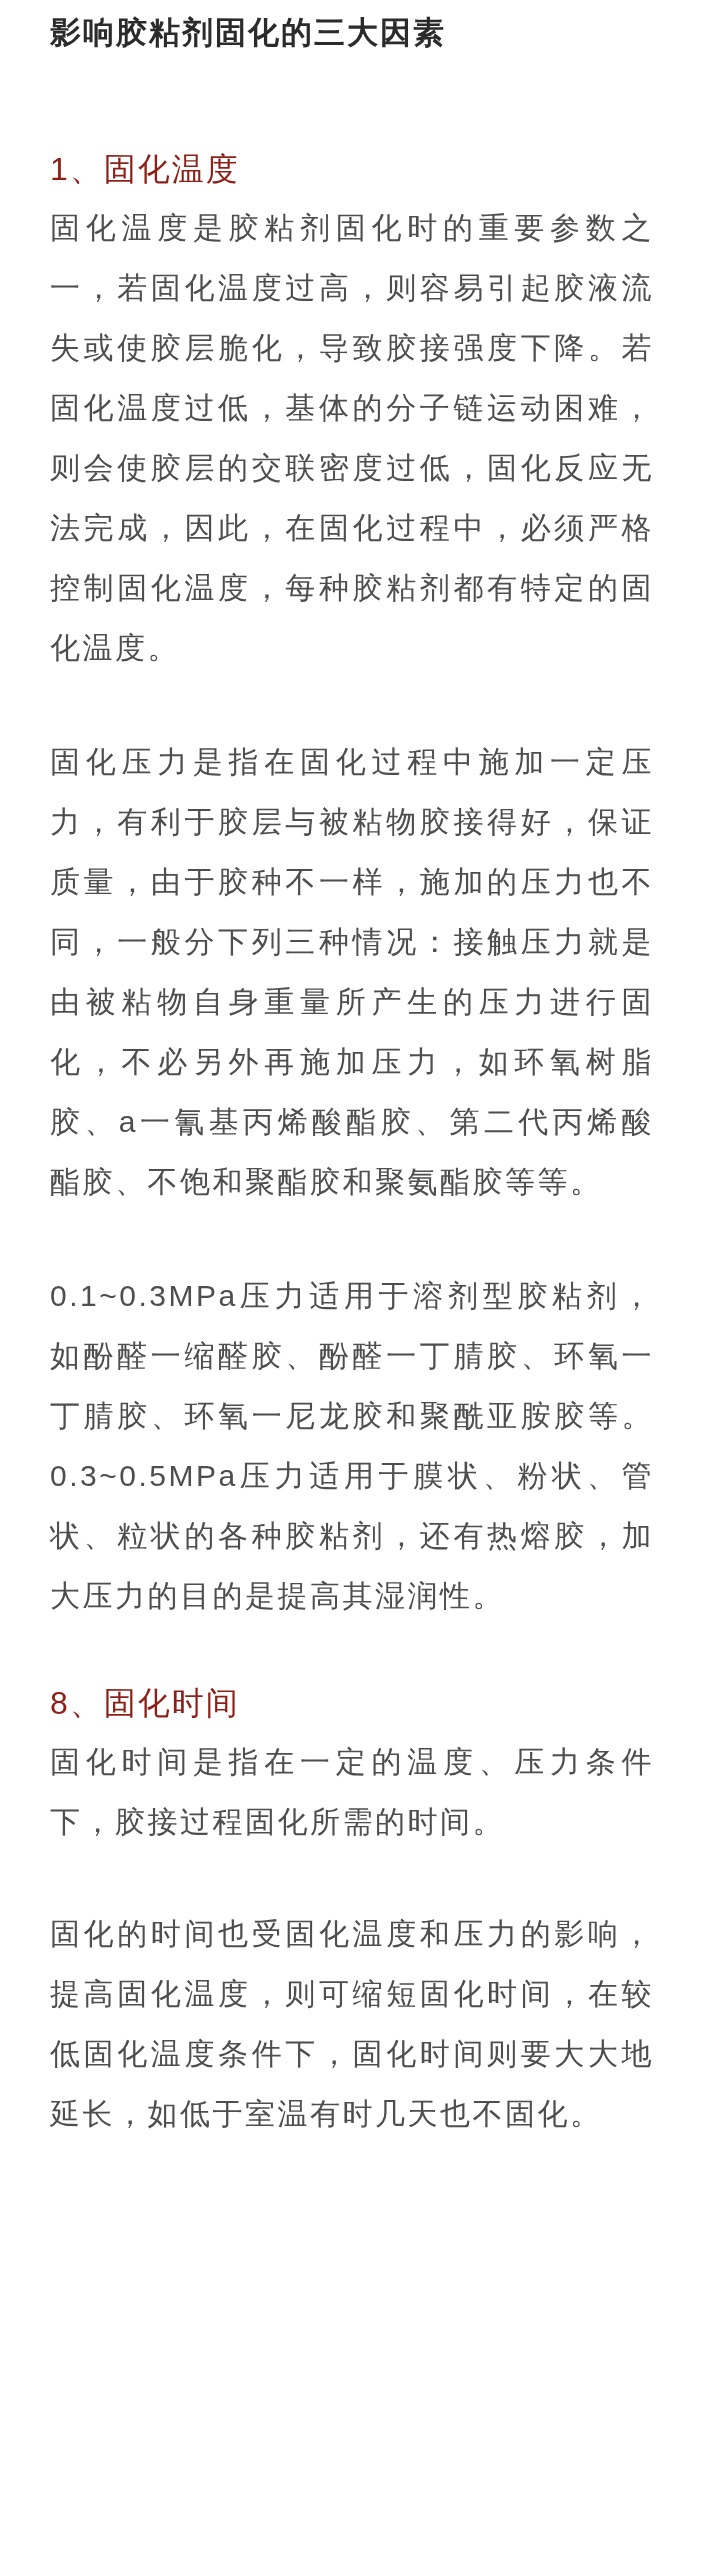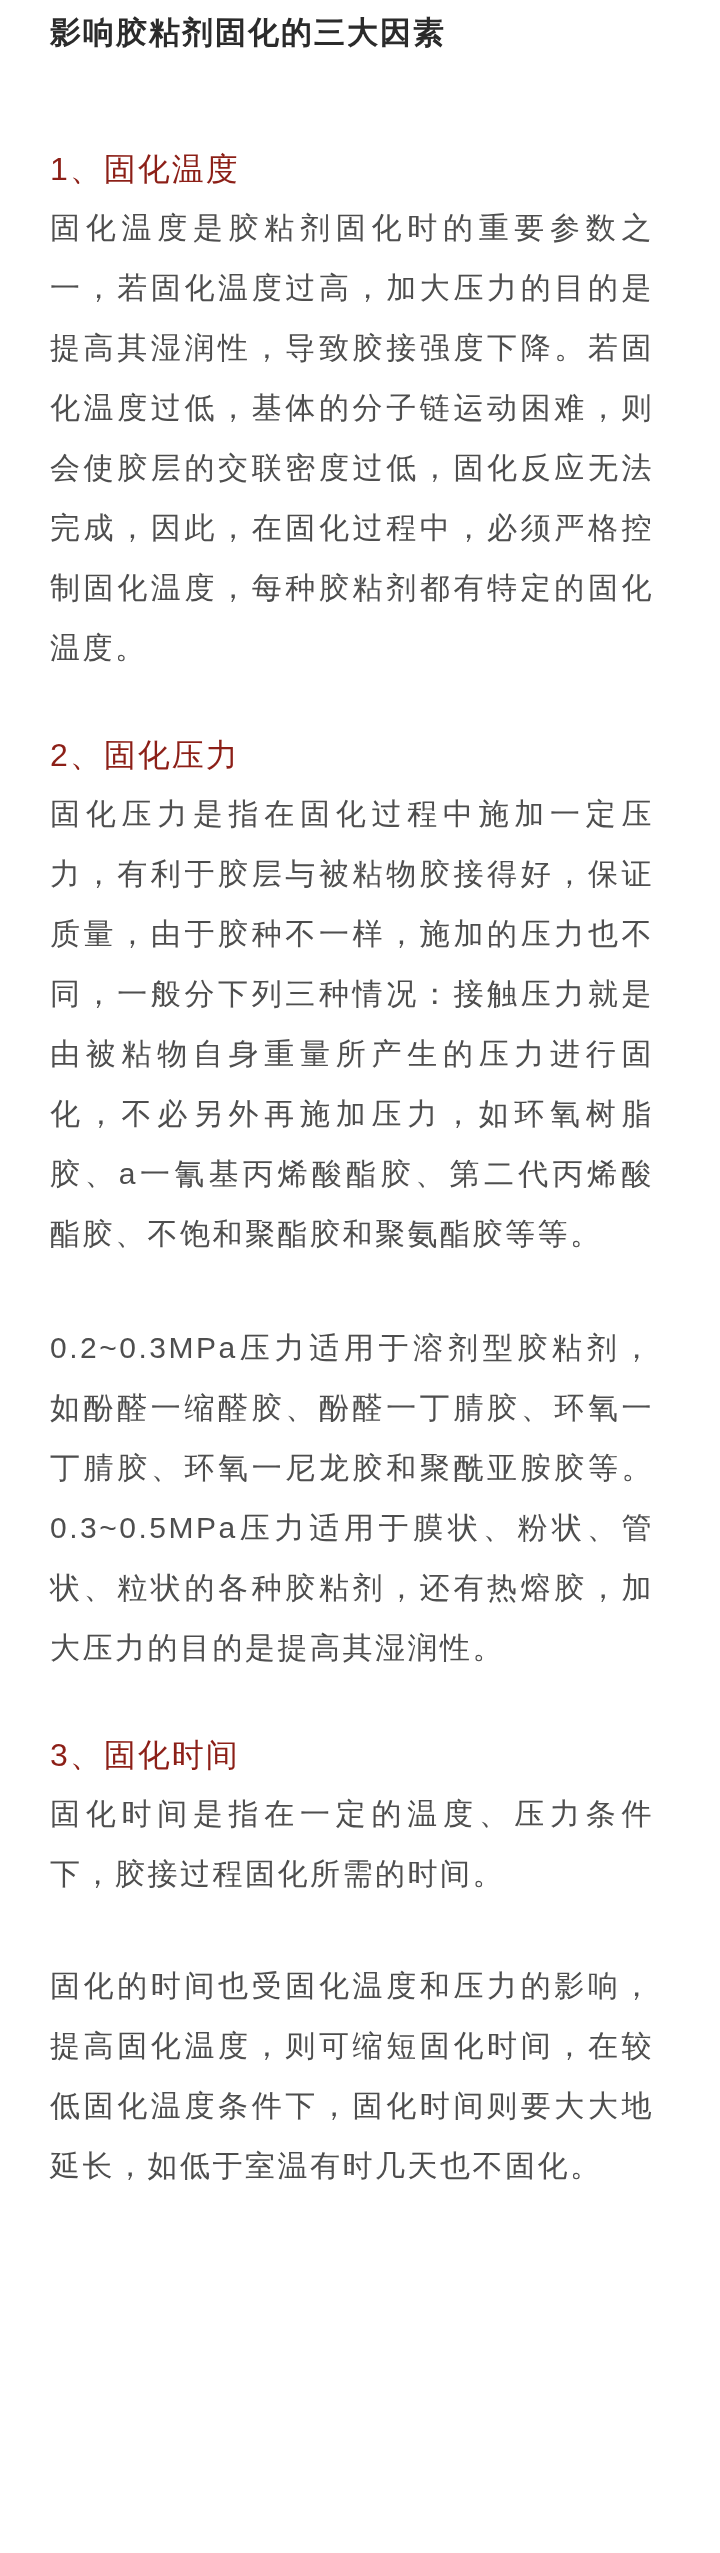--- a/index.html
+++ b/index.html
@@ -49,26 +49,25 @@
   .section:last-child .para:last-child{margin-bottom:12px;font-family:Liberation Mono, monospace;}
 </style>
 </head>
 <body>
 
 <div class="page">
   <h1 class="doc-title">影响胶粘剂固化的三大因素</h1>
   <div>
       <section class="section">
         <h2 class="section-heading">1、固化温度</h2>
-        <p class="para">固化温度是胶粘剂固化时的重要参数之一，若固化温度过高，加大压力的目的是提高其湿润性，导致胶接强度下降。若固化温度过低，基体的分子链运动困难，则会使胶层的交联密度过低，固化反应无法完成，因此，在固化过程中，必须严格控制固化温度，每种胶粘剂都有特定的固化温度。</p>
+        <p class="para">固化温度是胶粘剂固化时的重要参数之一，若固化温度过高，则容易引起胶液流失或使胶层脆化，导致胶接强度下降。若固化温度过低，基体的分子链运动困难，则会使胶层的交联密度过低，固化反应无法完成，因此，在固化过程中，必须严格控制固化温度，每种胶粘剂都有特定的固化温度。</p>
       </section>
       <section class="section">
-        <h2 class="section-heading">2、固化压力</h2>
         <p class="para">固化压力是指在固化过程中施加一定压力，有利于胶层与被粘物胶接得好，保证质量，由于胶种不一样，施加的压力也不同，一般分下列三种情况：接触压力就是由被粘物自身重量所产生的压力进行固化，不必另外再施加压力，如环氧树脂胶、a一氰基丙烯酸酯胶、第二代丙烯酸酯胶、不饱和聚酯胶和聚氨酯胶等等。</p>
-        <p class="para">0.2~0.3MPa压力适用于溶剂型胶粘剂，如酚醛一缩醛胶、酚醛一丁腈胶、环氧一丁腈胶、环氧一尼龙胶和聚酰亚胺胶等。0.3~0.5MPa压力适用于膜状、粉状、管状、粒状的各种胶粘剂，还有热熔胶，加大压力的目的是提高其湿润性。</p>
+        <p class="para">0.1~0.3MPa压力适用于溶剂型胶粘剂，如酚醛一缩醛胶、酚醛一丁腈胶、环氧一丁腈胶、环氧一尼龙胶和聚酰亚胺胶等。0.3~0.5MPa压力适用于膜状、粉状、管状、粒状的各种胶粘剂，还有热熔胶，加大压力的目的是提高其湿润性。</p>
       </section>
       <section class="section">
-        <h2 class="section-heading">3、固化时间</h2>
+        <h2 class="section-heading">8、固化时间</h2>
         <p class="para">固化时间是指在一定的温度、压力条件下，胶接过程固化所需的时间。</p>
         <p class="para">固化的时间也受固化温度和压力的影响，提高固化温度，则可缩短固化时间，在较低固化温度条件下，固化时间则要大大地延长，如低于室温有时几天也不固化。</p>
       </section>
     </div>
 </div>
 
 </body></html>

